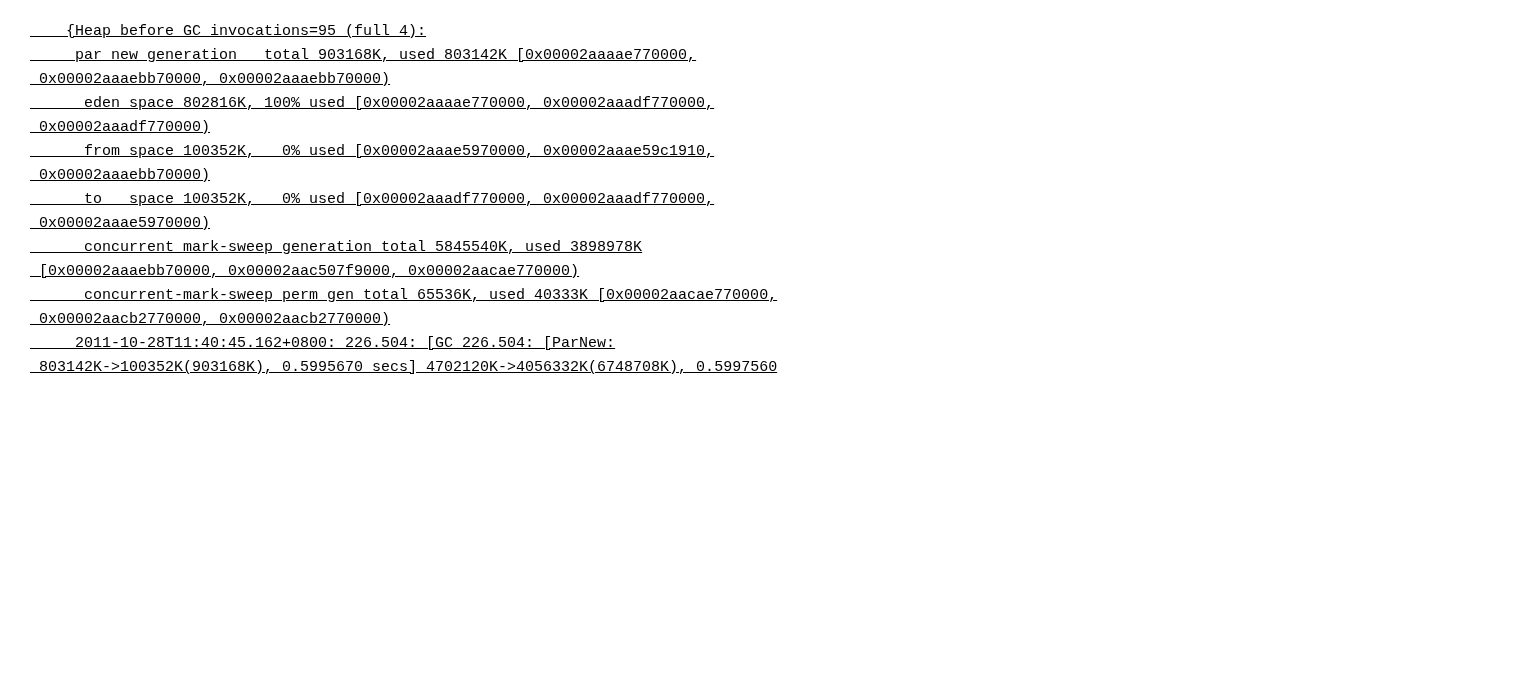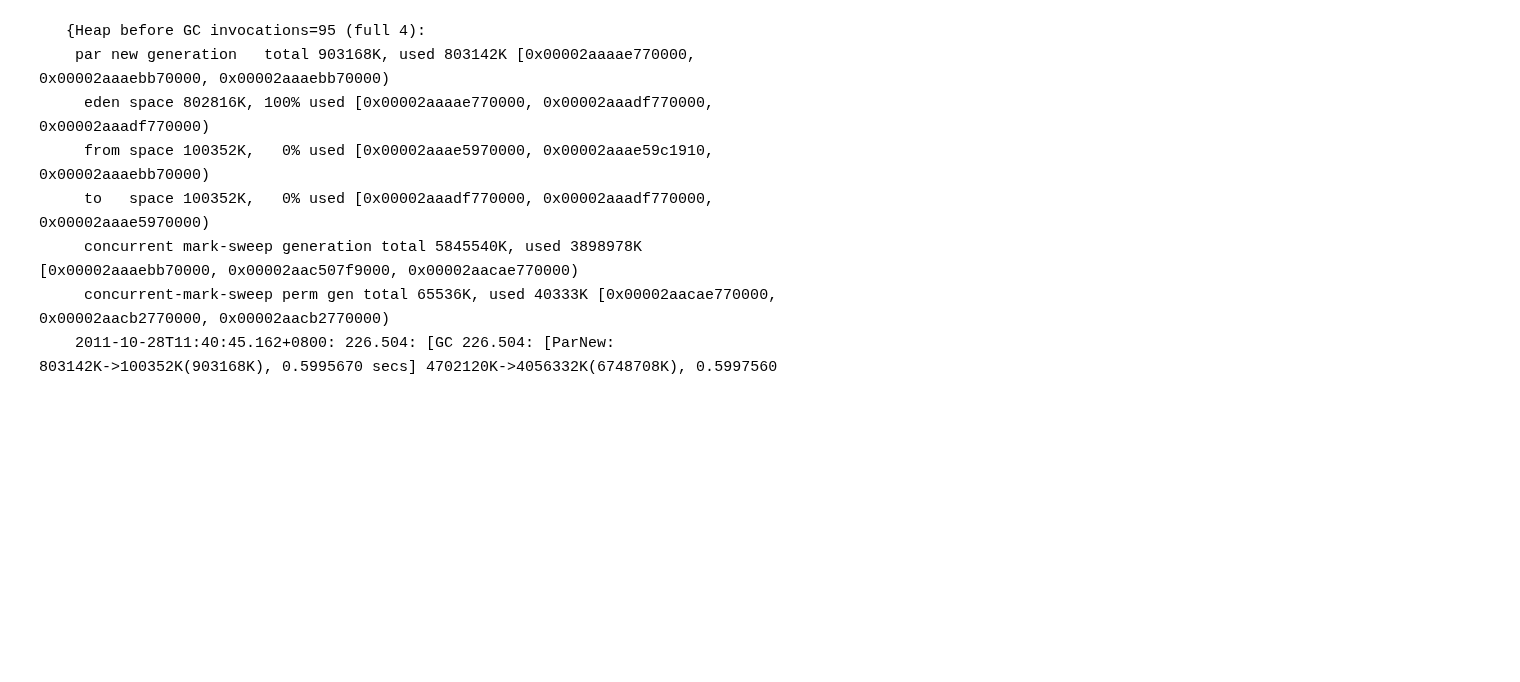--- a/index.html
+++ b/index.html
@@ -19,18 +19,19 @@
       line-height: 1.6;
     }
 
     .log-container {
       white-space: pre-wrap;
       word-wrap: break-word;
     }
 
     .log-line {
       display: block;
+      text-decoration: underline;
     }
   </style>
 </head>
 <body>
 
 <div class="log-container"><span class="log-line">    {Heap before GC invocations=95 (full 4):</span><span class="log-line">     par new generation   total 903168K, used 803142K [0x00002aaaae770000,</span><span class="log-line"> 0x00002aaaebb70000, 0x00002aaaebb70000)</span><span class="log-line">      eden space 802816K, 100% used [0x00002aaaae770000, 0x00002aaadf770000,</span><span class="log-line"> 0x00002aaadf770000)</span><span class="log-line">      from space 100352K,   0% used [0x00002aaae5970000, 0x00002aaae59c1910,</span><span class="log-line"> 0x00002aaaebb70000)</span><span class="log-line">      to   space 100352K,   0% used [0x00002aaadf770000, 0x00002aaadf770000,</span><span class="log-line"> 0x00002aaae5970000)</span><span class="log-line">      concurrent mark-sweep generation total 5845540K, used 3898978K</span><span class="log-line"> [0x00002aaaebb70000, 0x00002aac507f9000, 0x00002aacae770000)</span><span class="log-line">      concurrent-mark-sweep perm gen total 65536K, used 40333K [0x00002aacae770000,</span><span class="log-line"> 0x00002aacb2770000, 0x00002aacb2770000)</span><span class="log-line">     2011-10-28T11:40:45.162+0800: 226.504: [GC 226.504: [ParNew:</span><span class="log-line"> 803142K-&gt;100352K(903168K), 0.5995670 secs] 4702120K-&gt;4056332K(6748708K), 0.5997560</span></div>
 
 </body></html>

